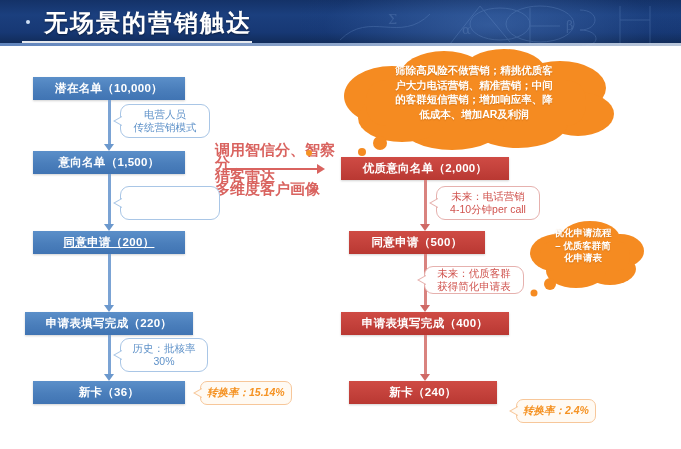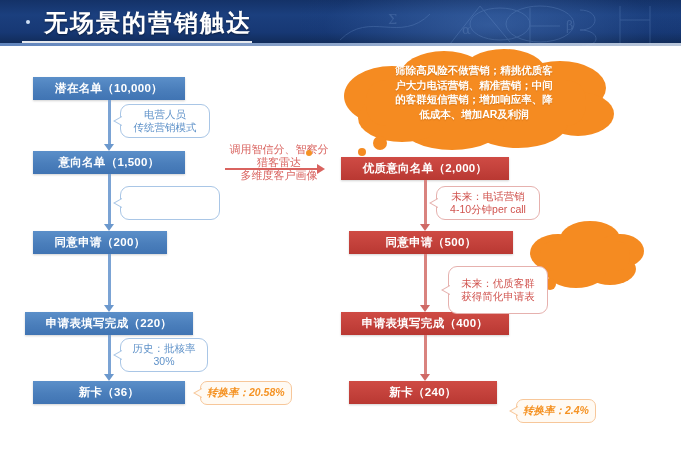--- a/index.html
+++ b/index.html
@@ -220,25 +220,25 @@
   }
   #cloud-small-text {
     left: 14px; top: 12px;
     width: 90px;
     font-size: 9.5px;
     line-height: 12.5px;
   }
   .mid-label {
     position: absolute;
     color: #d9635f;
-    font-size: 11px;
+    font-size: 15px;
     line-height: 13px;
-    text-align: center;
+    text-align: left;
     white-space: pre-line;
-    font-weight: normal;
+    font-weight: bold;
   }
 </style>
 </head>
 <body>
 
 <div id="slide">
 
   <div id="header">
     <div class="glow"></div>
     <svg class="deco" viewBox="0 0 351 46">
@@ -291,32 +291,35 @@
         <ellipse cx="34" cy="38" rx="28" ry="19"></ellipse>
         <ellipse cx="66" cy="24" rx="30" ry="18"></ellipse>
         <ellipse cx="96" cy="36" rx="24" ry="17"></ellipse>
         <ellipse cx="86" cy="54" rx="26" ry="16"></ellipse>
         <ellipse cx="52" cy="56" rx="30" ry="17"></ellipse>
         <rect x="16" y="26" width="90" height="30" rx="14"></rect>
         <circle cx="26" cy="69" r="6"></circle>
         <circle cx="10" cy="78" r="3.5"></circle>
       </g>
     </svg>
+    <div class="cloud-text" id="cloud-small-text">优化申请流程
+– 优质客群简
+化申请表</div>
   </div>
 
   <div class="mid-label" style="left:215px; top:143px; width:128px;">调用智信分、智察分
 猎客雷达
 多维度客户画像</div>
   <div class="harrow-line" style="left:225px; top:168px; width:92px;"></div>
   <div class="harrow-head" style="left:317px; top:164px;"></div>
   <div style="position:absolute; left:306px; top:150px; width:6px; height:6px; border-radius:50%; background:#f59324;"></div>
 
   <div class="fbox blue" style="left:33px; top:77px;  width:152px;">潜在名单（10,000）</div>
   <div class="fbox blue" style="left:33px; top:151px; width:152px;">意向名单（1,500）</div>
-  <div class="fbox blue" style="left:33px; top:231px; width:134px;">同意申请（200）</div>
+  <div class="fbox blue" style="left:33px; top:231px; width:152px;text-decoration:underline;">同意申请（200）</div>
   <div class="fbox blue" style="left:25px; top:312px; width:168px;">申请表填写完成（220）</div>
   <div class="fbox blue" style="left:33px; top:381px; width:152px;">新卡（36）</div>
 
   <div class="vline blue" style="left:108px; top:100px; height:45px;"></div>
   <div class="varrow blue" style="left:104px; top:144px;"></div>
   <div class="vline blue" style="left:108px; top:174px; height:51px;"></div>
   <div class="varrow blue" style="left:104px; top:224px;"></div>
   <div class="vline blue" style="left:108px; top:254px; height:52px;"></div>
   <div class="varrow blue" style="left:104px; top:305px;"></div>
   <div class="vline blue" style="left:108px; top:335px; height:40px;"></div>
@@ -335,42 +338,42 @@
   <div class="callout blue" style="left:120px; top:338px; width:88px; height:34px;">
     <span class="notch"></span>
     <span class="notch-in"></span>
     <span>历史：批核率
 30%</span>
   </div>
 
   <div class="rate" style="left:200px; top:381px;">
     <span class="notch"></span>
     <span class="notch-in"></span>
-    <span>转换率：20.58%</span>
+    <span>转换率：15.14%</span>
   </div>
 
   <div class="fbox red" style="left:341px; top:157px; width:168px;">优质意向名单（2,000）</div>
-  <div class="fbox red" style="left:349px; top:231px; width:164px;">同意申请（500）</div>
+  <div class="fbox red" style="left:349px; top:231px; width:136px;">同意申请（500）</div>
   <div class="fbox red" style="left:341px; top:312px; width:168px;">申请表填写完成（400）</div>
   <div class="fbox red" style="left:349px; top:381px; width:148px;">新卡（240）</div>
 
   <div class="vline red" style="left:424px; top:180px; height:45px;"></div>
   <div class="varrow red" style="left:420px; top:224px;"></div>
   <div class="vline red" style="left:424px; top:254px; height:52px;"></div>
   <div class="varrow red" style="left:420px; top:305px;"></div>
   <div class="vline red" style="left:424px; top:335px; height:40px;"></div>
   <div class="varrow red" style="left:420px; top:374px;"></div>
 
   <div class="callout red" style="left:436px; top:186px; width:104px; height:34px;">
     <span class="notch"></span>
     <span class="notch-in"></span>
     <span>未来：电话营销
 4-10分钟per call</span>
   </div>
-  <div class="callout red" style="left:448px; top:266px; width:100px; height:48px;">
+  <div class="callout red" style="left:424px; top:266px; width:100px; height:28px;">
     <span class="notch"></span>
     <span class="notch-in"></span>
     <span>未来：优质客群
 获得简化申请表</span>
   </div>
 
   <div class="rate" style="left:516px; top:381px;margin-top:18px;">
     <span class="notch"></span>
     <span class="notch-in"></span>
     <span>转换率：2.4%</span>

